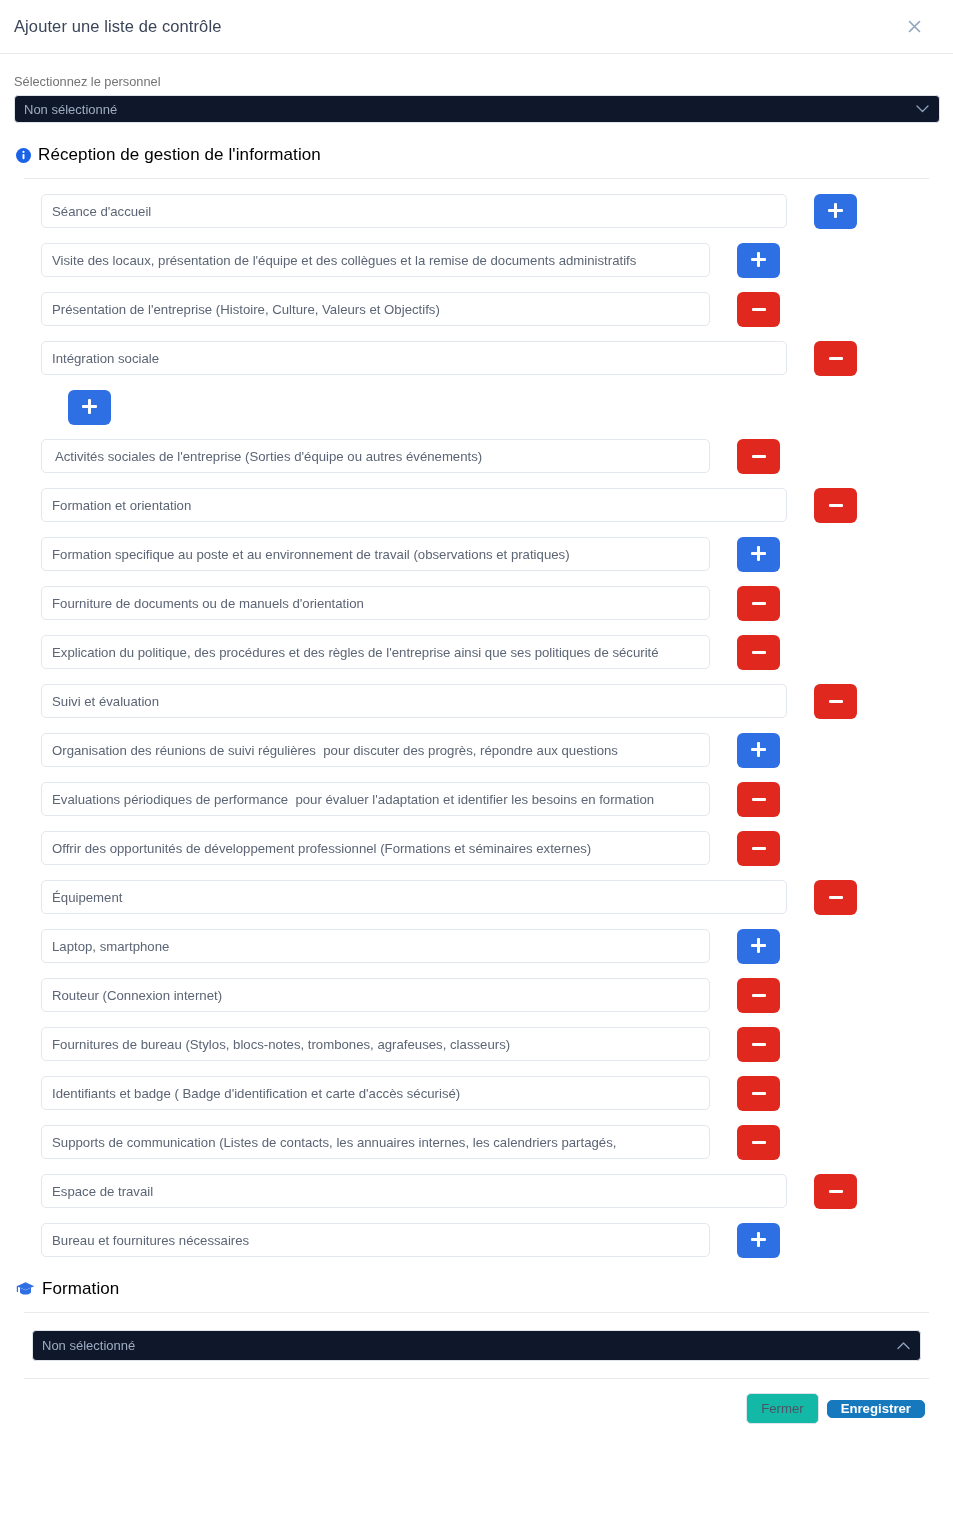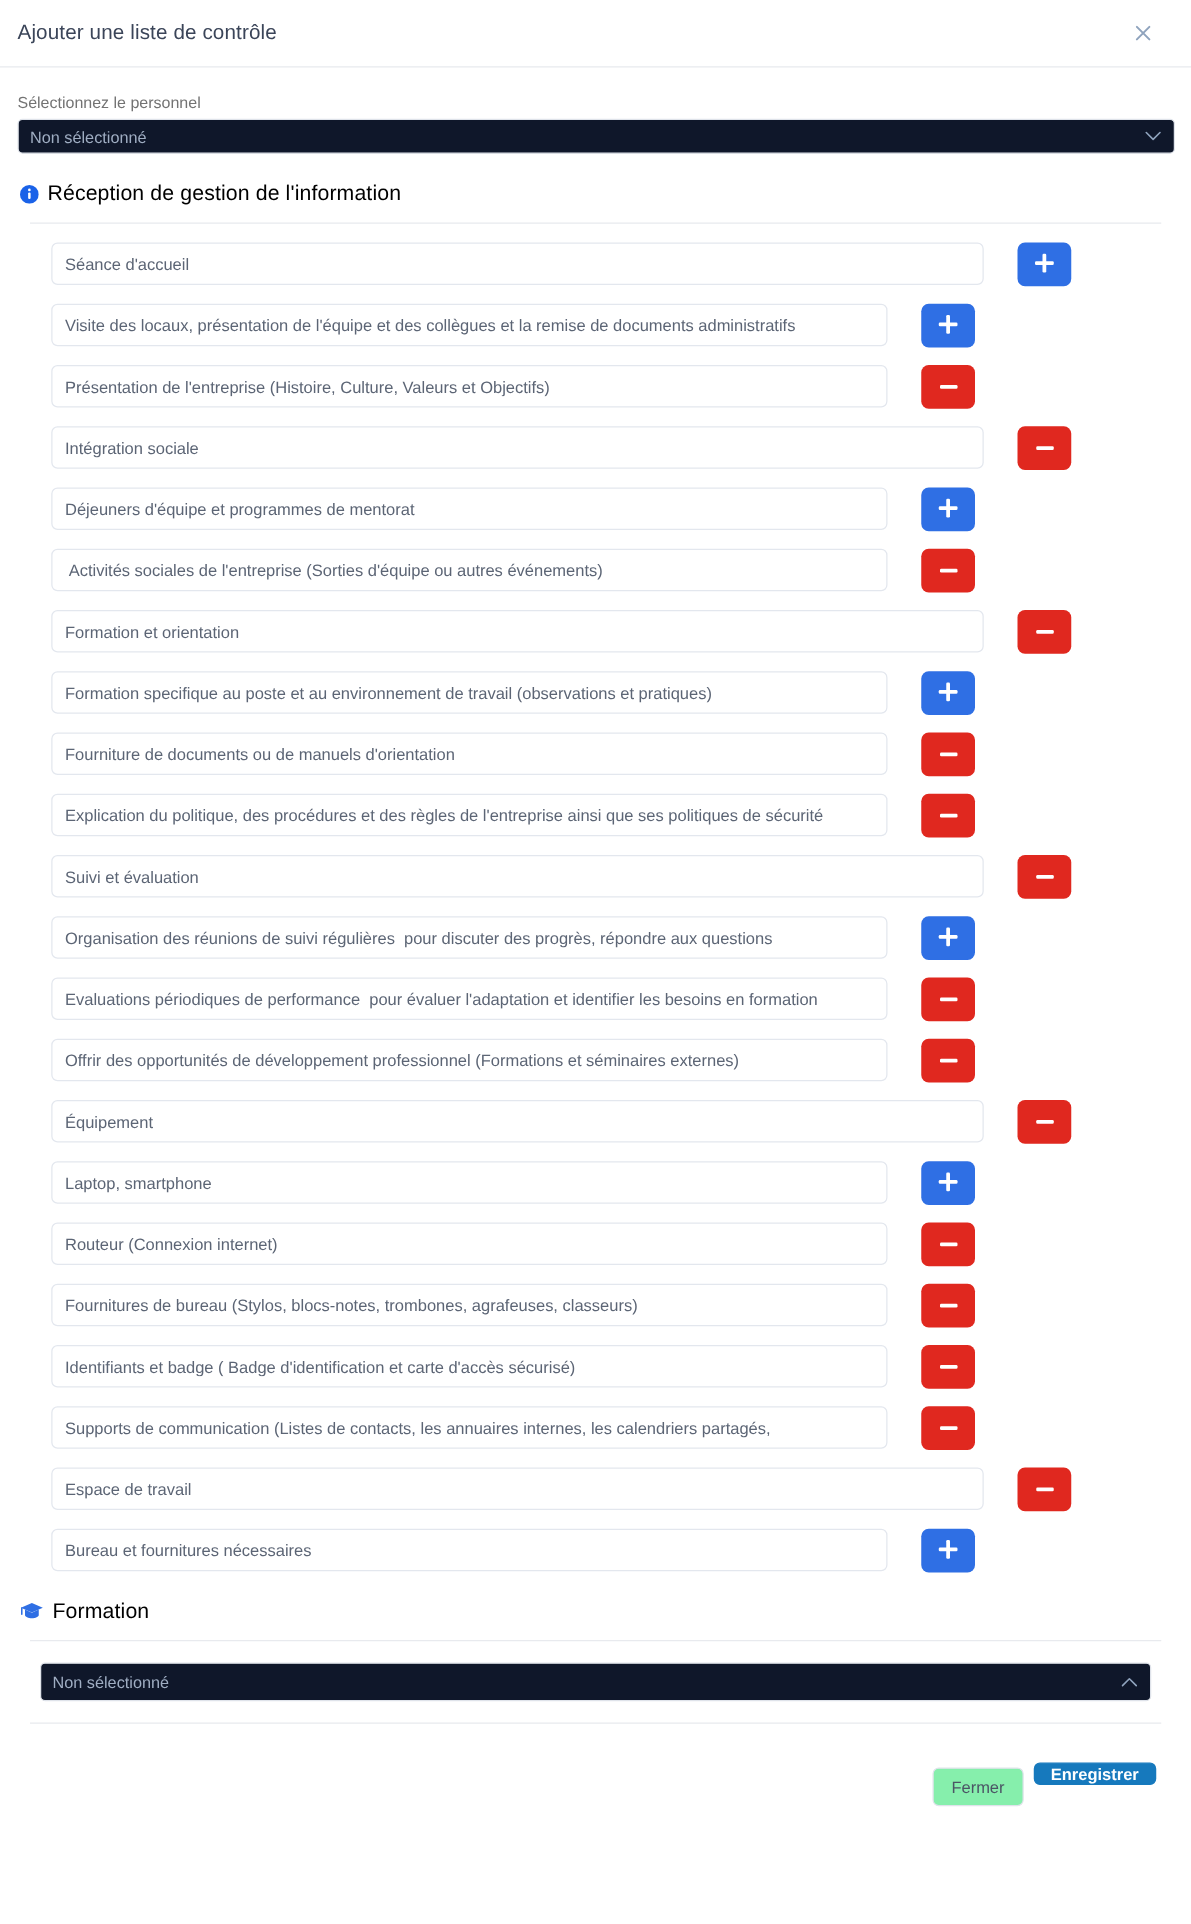--- a/index.html
+++ b/index.html
@@ -195,28 +195,27 @@
   .footer {
     display: flex;
     justify-content: flex-end;
     align-items: center;
     gap: 8px;
     padding: 14px 14px 0 14px;
   }
   .btn-close {
     height: 31px;
     padding: 0 14px;
-    background: #86efac;
+    background: #14b8a6;
     border: 1px solid #dfe3ea;
     border-radius: 5px;
     color: #4b5565;
     font-size: 13.2px;
     font-family: "Liberation Sans", sans-serif;
     cursor: pointer;
-    margin-top: 21px;
   }
   .btn-save {
     height: 18px;
     padding: 0 13px;
     background: #1679bd;
     border: 1px solid #1679bd;
     border-radius: 5px;
     color: #fff;
     font-size: 13.2px;
     font-weight: 700;
@@ -287,21 +286,20 @@
       </div>
       <div class="row parent">
         <div class="spacer"></div>
         <input type="text" class="text" value="Intégration sociale" style="">
         <button class="btn remove">
           <span class="glyph"></span>
         </button>
       </div>
       <div class="row child">
         <div class="spacer"></div>
-        <input type="text" class="text" value="Déjeuners d'équipe et programmes de mentorat" style="">
         <button class="btn add">
           <span class="glyph"></span>
         </button>
       </div>
       <div class="row child">
         <div class="spacer"></div>
         <input type="text" class="text" value=" Activités sociales de l'entreprise (Sorties d'équipe ou autres événements)" style="">
         <button class="btn remove">
           <span class="glyph"></span>
         </button>

